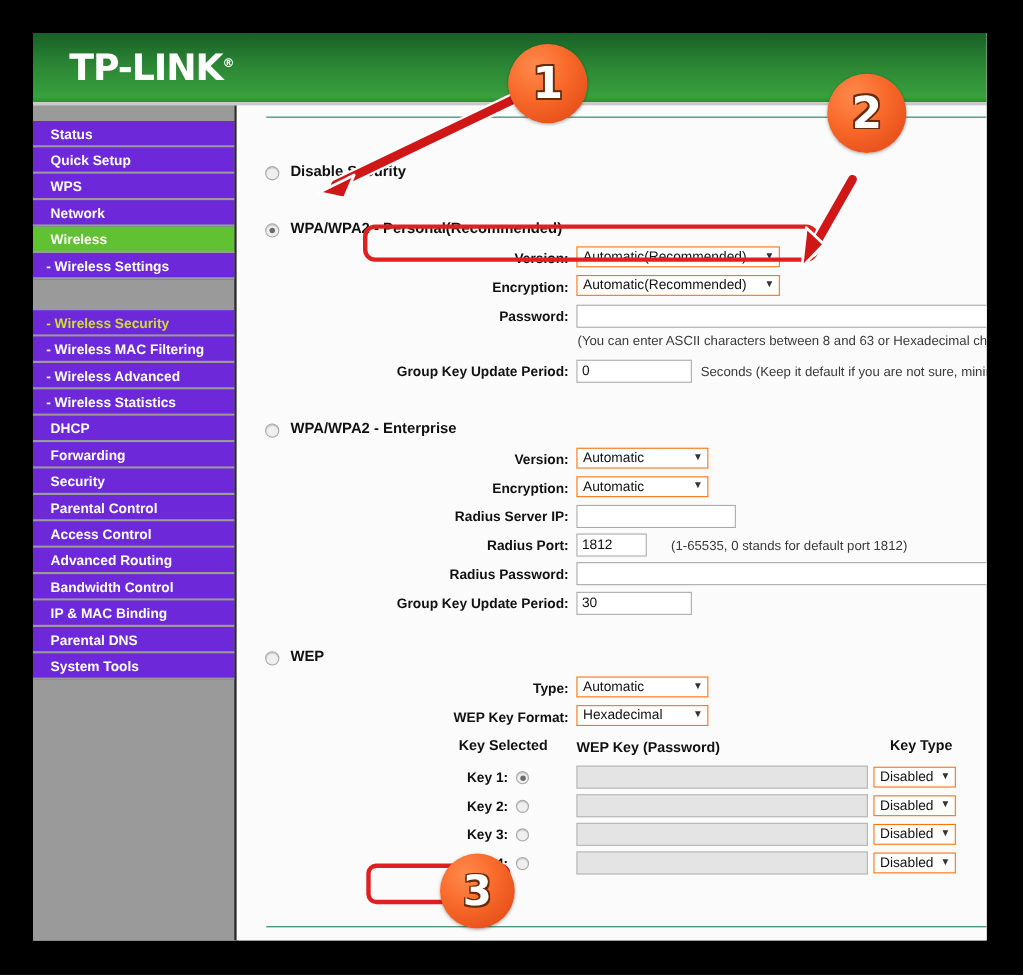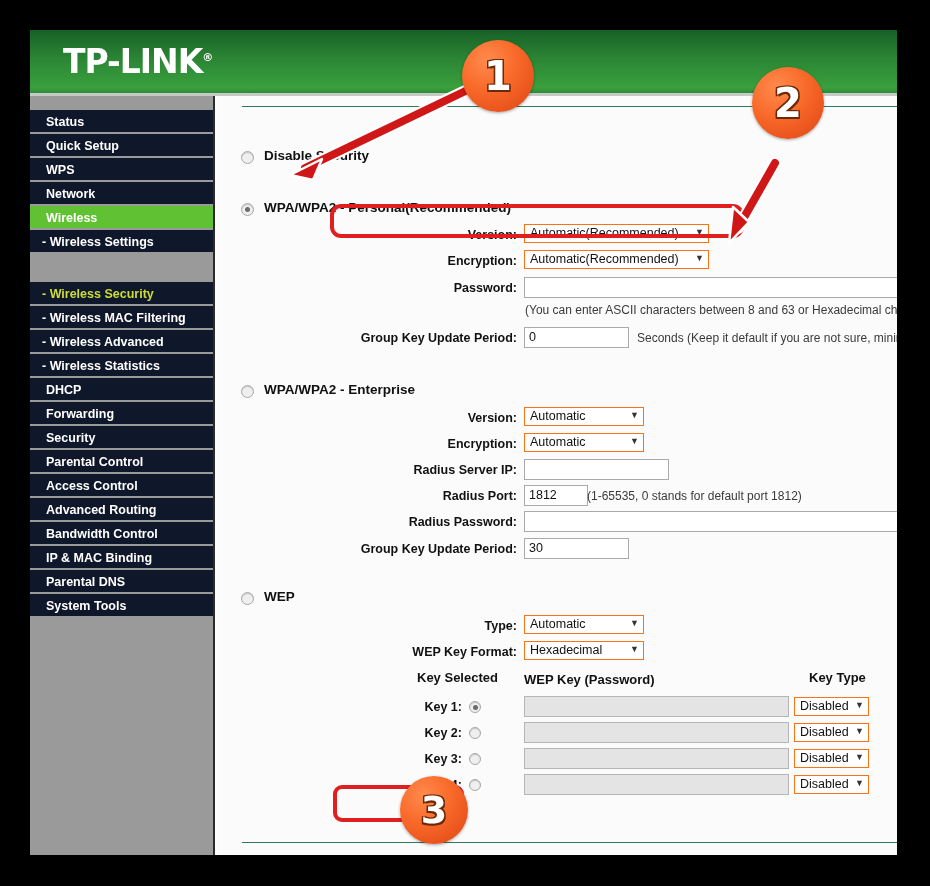--- a/index.html
+++ b/index.html
@@ -65,21 +65,21 @@
     border-right: 2px solid #2b2b2b;
   }
   #sidebar-top-strip {
     width: 100%; height: 14px;
     background: #9a9a9a;
   }
   .nav-item {
     position: relative;
     height: 24px;
     line-height: 24px;
-    background: #0f172a;
+    background: #6d28d9;
     color: #ffffff;
     font-size: 12.5px;
     font-weight: bold;
     padding-left: 16px;
     border-bottom: 2px solid #9a9a9a;
     white-space: nowrap;
     overflow: hidden;
     cursor: pointer;
     font-family: "Liberation Sans", sans-serif;
   }
@@ -341,21 +341,21 @@
       <div class="sel" style="left:307px; top:337px; width:120px;">
         <span class="txt">Automatic</span>
         <span class="arrow">▼</span>
       </div>
 
       <div class="flabel" style="left:130px; top:367px; width:170px;">Radius Server IP:</div>
       <div class="txtin" style="left:307px; top:363px; width:145px;"></div>
 
       <div class="flabel" style="left:130px; top:393px; width:170px;">Radius Port:</div>
       <div class="txtin" style="left:307px; top:389px; width:64px;">1812</div>
-      <div class="hint" style="left:370px; top:393px;">(1-65535, 0 stands for default port 1812)</div>
+      <div class="hint" style="left:393px; top:393px;">(1-65535, 0 stands for default port 1812)</div>
 
       <div class="flabel" style="left:130px; top:419px; width:170px;">Radius Password:</div>
       <div class="txtin" style="left:307px; top:415px; width:400px;"></div>
 
       <div class="flabel" style="left:100px; top:446px; width:200px;">Group Key Update Period:</div>
       <div class="txtin" style="left:307px; top:442px; width:105px;">30</div>
 
       <div class="radio" style="left:24px; top:496px;"></div>
       <div class="sec-head" style="left:47px; top:493px;">WEP</div>
 

